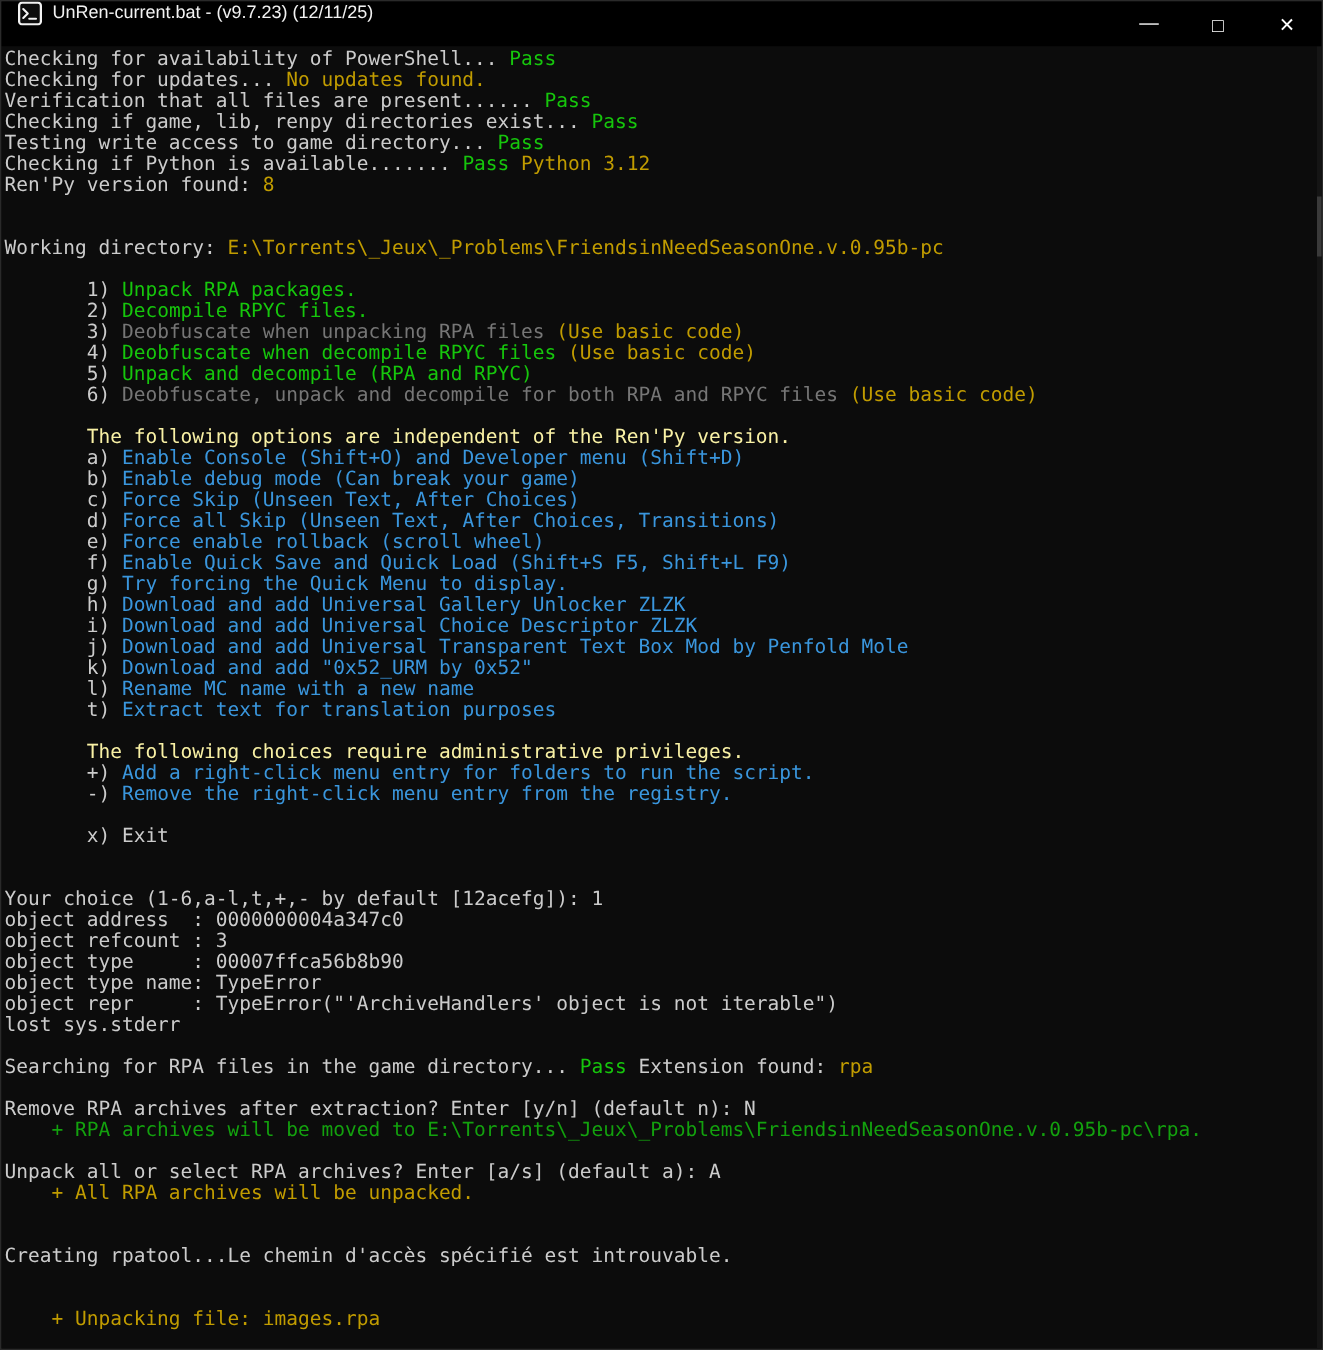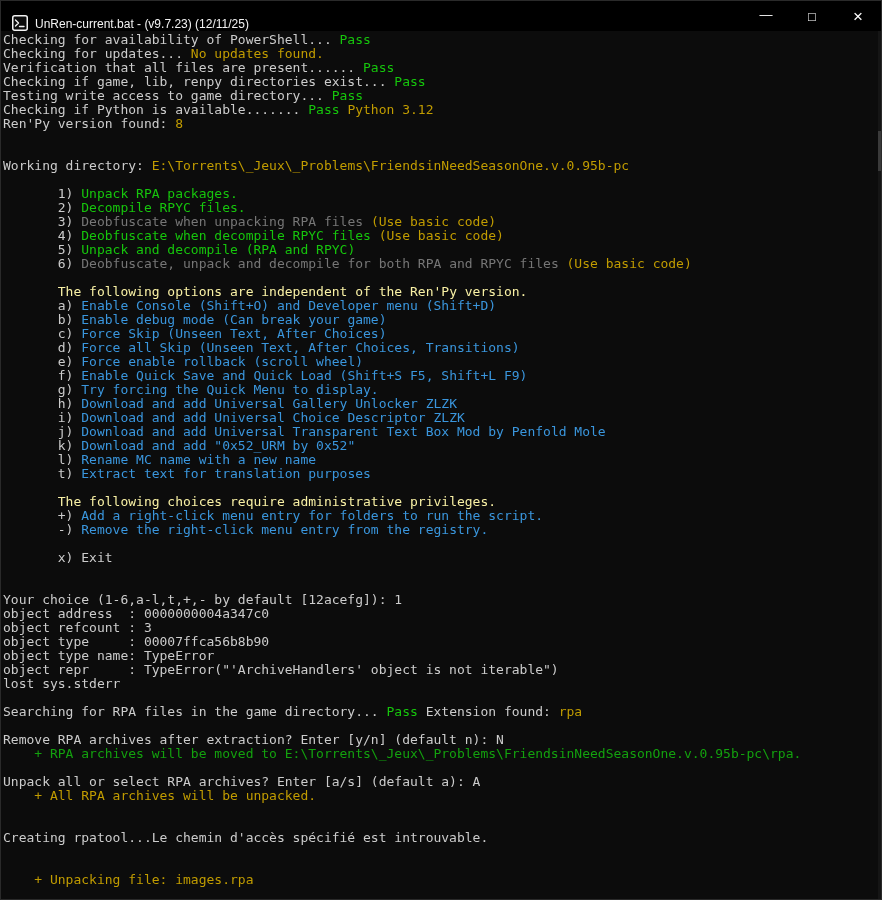--- a/index.html
+++ b/index.html
@@ -1,18 +1,18 @@
 <!DOCTYPE html>
 <html><head>
 <meta charset="utf-8">
 <style>
   html,body{margin:0;padding:0;background:#000;}
   body{width:882px;height:900px;overflow:hidden;font-family:"Liberation Sans",sans-serif;}
   .window{width:880px;height:898px;background:#0c0c0c;border:1px solid #2a2a2a;box-sizing:content-box;position:relative;}
-  .titlebar{height:30px;background:#000;display:flex;align-items:flex-end;}
+  .titlebar{height:30px;background:#000;display:flex;align-items:flex-start;}
   .titlebar .app-icon{width:16px;height:16px;margin-left:11px;margin-right:7px;flex:0 0 auto;}
   .titlebar .title{color:#f2f2f2;font-size:12px;white-space:nowrap;overflow:hidden;flex:1 1 auto;}
   .controls{display:flex;height:30px;flex:0 0 auto;}
   .ctrl-btn{width:46px;height:30px;display:flex;align-items:center;justify-content:center;color:#fff;cursor:default;background:transparent;border:none;padding:0;}
   .ctrl-btn.min span{font-size:13px;line-height:1;position:relative;top:-2px;}
   .ctrl-btn.max span{font-size:13px;line-height:1;}
   .ctrl-btn.close span{font-size:17px;line-height:1;}
   .console{position:absolute;top:30px;left:0;right:0;bottom:0;background:#0c0c0c;padding:2px 0 0 2px;
            font-family:"DejaVu Sans Mono","Liberation Mono",monospace;font-size:13px;line-height:14px;
            white-space:pre;overflow:hidden;}

